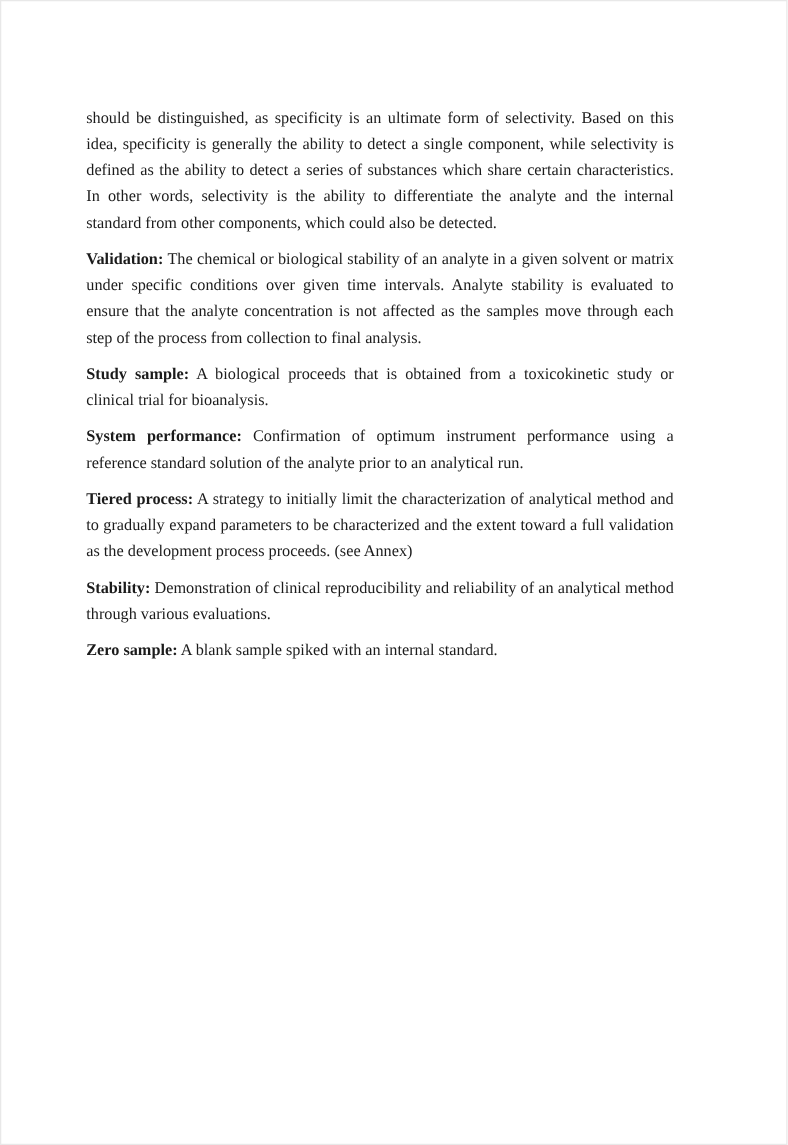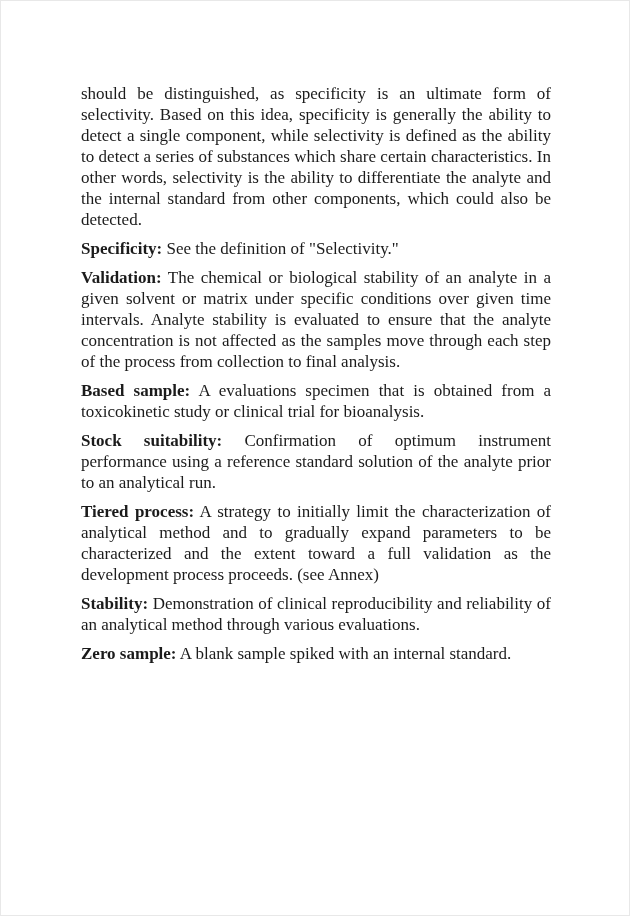--- a/index.html
+++ b/index.html
@@ -13,23 +13,23 @@
     position: relative;
     overflow: hidden;
     box-sizing: border-box;
     border: 1px solid #e8e8e8;
     font-family: "Liberation Serif", "DejaVu Serif", serif;
     color: #1b1b1b;
   }
   .doc-content {
     position: absolute;
     top: 82px;
-    left: 80px;
+    left: 68px;
     width: 470px;
-    font-size: 17px;
+    font-size: 13px;
     line-height: 21px;
   }
   .para {
     margin: 0 0 8px 0;
     text-align: justify;
   }
   .para:last-child {
     margin-bottom: 0;
     font-family: Liberation Serif, serif;
   }
@@ -37,39 +37,35 @@
     font-weight: bold;
   }
 </style>
 </head>
 <body>
 
 <div class="doc-content">
 
   <p class="para">should be distinguished, as specificity is an ultimate form of selectivity. Based on this idea, specificity is generally the ability to detect a single component, while selectivity is defined as the ability to detect a series of substances which share certain characteristics. In other words, selectivity is the ability to differentiate the analyte and the internal standard from other components, which could also be detected.</p>
 
-  <p class="para">
-    <span class="term">Specificity:</span>
-    <span>See the definition of "Selectivity."</span>
-  </p>
 
   <p class="para">
     <span class="term">Validation:</span>
     <span>The chemical or biological stability of an analyte in a given solvent or matrix under specific conditions over given time intervals. Analyte stability is evaluated to ensure that the analyte concentration is not affected as the samples move through each step of the process from collection to final analysis.</span>
   </p>
 
 
   <p class="para">
-    <span class="term">Based sample:</span>
-    <span>A evaluations specimen that is obtained from a toxicokinetic study or clinical trial for bioanalysis.</span>
+    <span class="term">Study sample:</span>
+    <span>A biological proceeds that is obtained from a toxicokinetic study or clinical trial for bioanalysis.</span>
   </p>
 
 
   <p class="para">
-    <span class="term">Stock suitability:</span>
+    <span class="term">System performance:</span>
     <span>Confirmation of optimum instrument performance using a reference standard solution of the analyte prior to an analytical run.</span>
   </p>
 
   <p class="para">
     <span class="term">Tiered process:</span>
     <span>A strategy to initially limit the characterization of analytical method and to gradually expand parameters to be characterized and the extent toward a full validation as the development process proceeds. (see Annex)</span>
   </p>
 
   <p class="para">
     <span class="term">Stability:</span>

